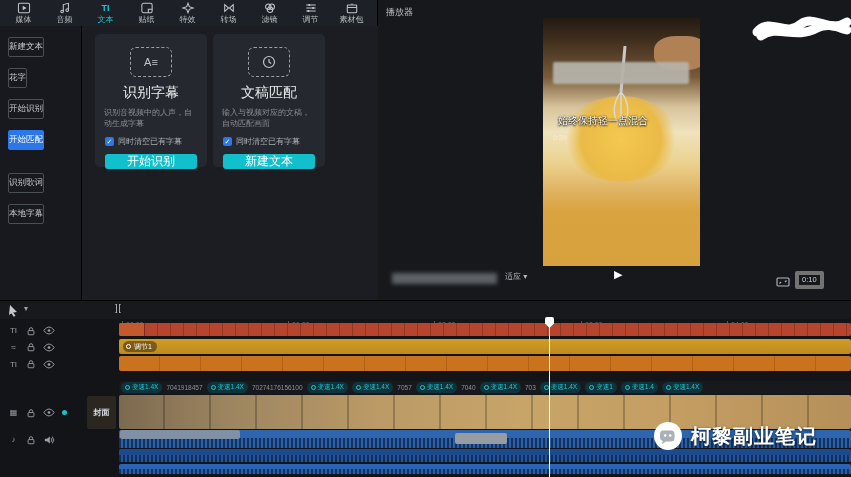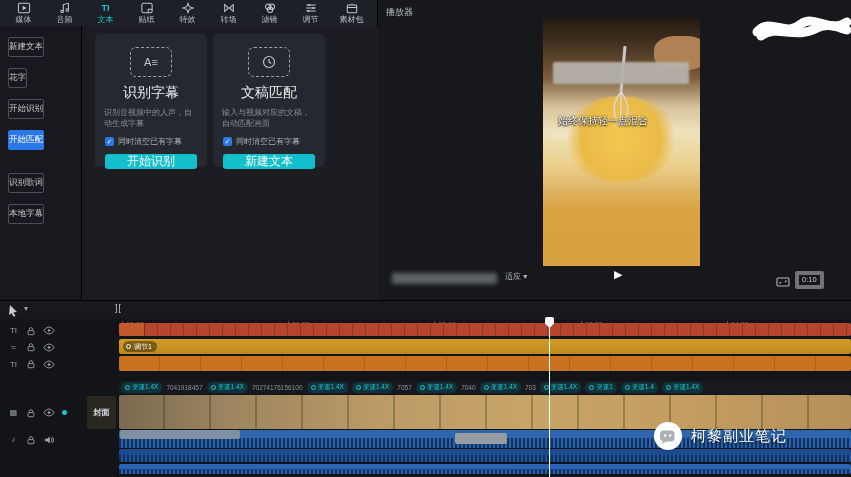--- a/index.html
+++ b/index.html
@@ -109,21 +109,21 @@
   .track-audio2 .wave { height:7px; }
   .track-audio3 { top:163px; height:10px; background:#2b63b5; border-radius:2px; }
   .track-audio3 .wave { height:5px; }
 
   .playhead-line { position:absolute; left:549px; top:18px; width:1px; height:159px; background:#fff; }
   .playhead-handle { position:absolute; left:545px; top:16px; width:9px; height:11px; background:#fff;
     clip-path:polygon(0 0,100% 0,100% 60%,50% 100%,0 60%); border-radius:2px; cursor:grab; }
 
   
   .watermark { position:absolute; left:653px; top:421px; display:flex; align-items:center; gap:8px; }
-  .wm-text { color:#fff; font-size:15px; font-weight:normal; letter-spacing:1px; text-shadow:0 1px 3px rgba(0,0,0,.7); }
+  .wm-text { color:#fff; font-size:20px; font-weight:bold; letter-spacing:1px; text-shadow:0 1px 3px rgba(0,0,0,.7); }
 </style>
 </head>
 <body>
 
 <div class="app">
 
   <div class="top-toolbar">
     <div class="tb-item">
       <svg width="14" height="12" viewBox="0 0 16 14">
           <rect x="1.5" y="1.5" width="13" height="11" rx="1.5"></rect>

